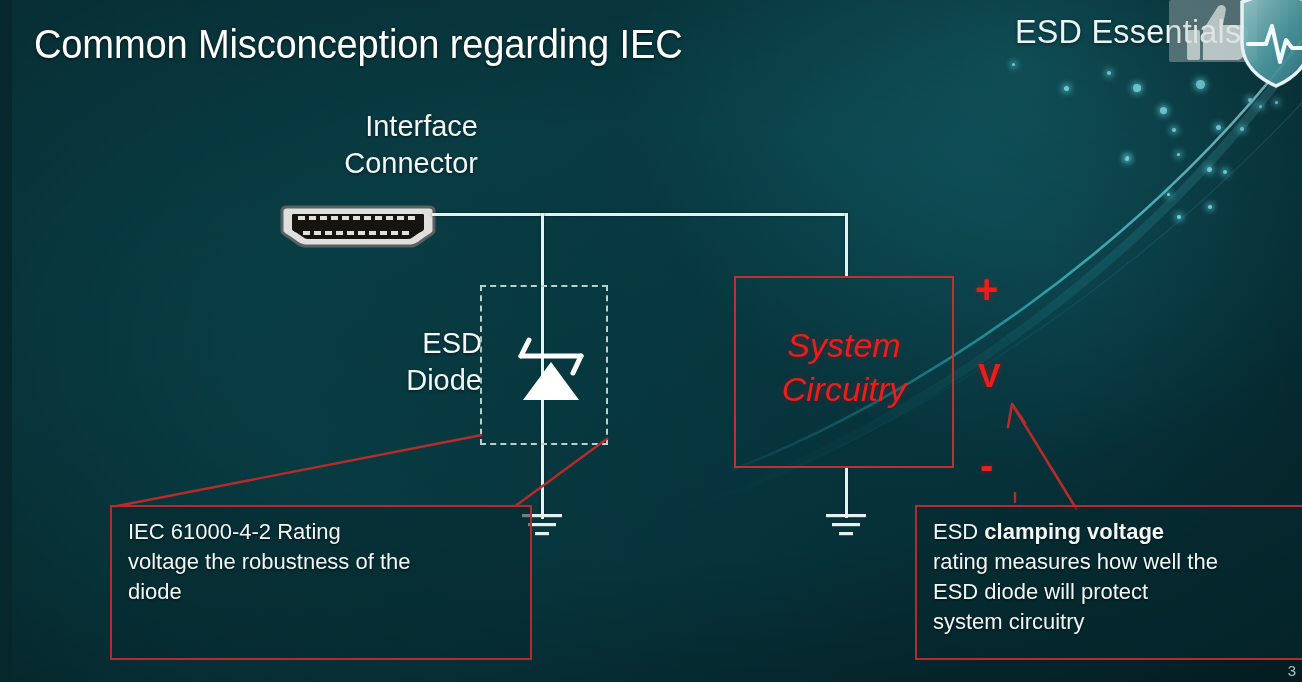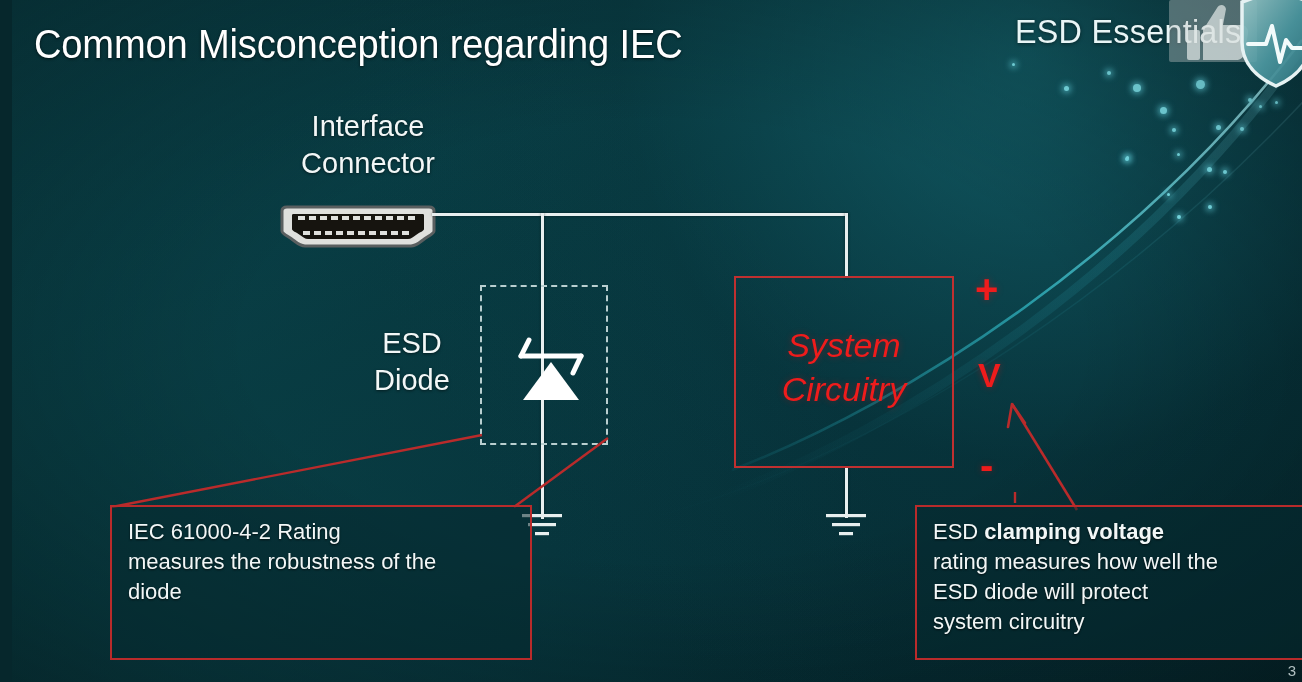--- a/index.html
+++ b/index.html
@@ -70,21 +70,21 @@
   
   .wire { position: absolute; background: #e8efef; box-shadow: 0 0 3px rgba(0,0,0,0.45); }
   .wire-h { height: 3px; }
   .wire-v { width: 3px; }
 
   .label-white {
     position: absolute;
     color: #f2f7f7;
     font-size: 29px;
     line-height: 1.28;
-    text-align: center;
+    text-align: right;
     text-shadow: 0 1px 3px rgba(0,0,0,0.55);
     white-space: pre-line;
   }
   .hdmi {
     position: absolute;
     left: 266px; top: 205px;
     width: 160px; height: 44px;
   }
   .dashed-box {
     position: absolute;
@@ -302,21 +302,21 @@
   <svg style="position:absolute; inset:0; pointer-events:none;" width="1302" height="682">
     <line x1="100" y1="507" x2="470" y2="435" stroke="#b92b2b" stroke-width="2.4"></line>
     <line x1="502" y1="507" x2="596" y2="438" stroke="#b92b2b" stroke-width="2.4"></line>
     <line x1="1003" y1="503" x2="1003" y2="492" stroke="#b92b2b" stroke-width="2.4"></line>
     <line x1="1065" y1="510" x2="1000" y2="404" stroke="#b92b2b" stroke-width="2.6"></line>
     <path d="M1000,404 L1013,423 M1000,404 L996,427" stroke="#b92b2b" stroke-width="2.6" fill="none" stroke-linecap="round"></path>
   </svg>
 
   <div class="callout callout-left">
     <div>IEC 61000-4-2 Rating</div>
-    <div>measures the robustness of the</div>
+    <div>voltage the robustness of the</div>
     <div>diode</div>
   </div>
 
   <div class="callout callout-right">
     <div><span>ESD </span><b>clamping voltage</b></div>
     <div>rating measures how well the</div>
     <div>ESD diode will protect</div>
     <div>system circuitry</div>
   </div>
 

